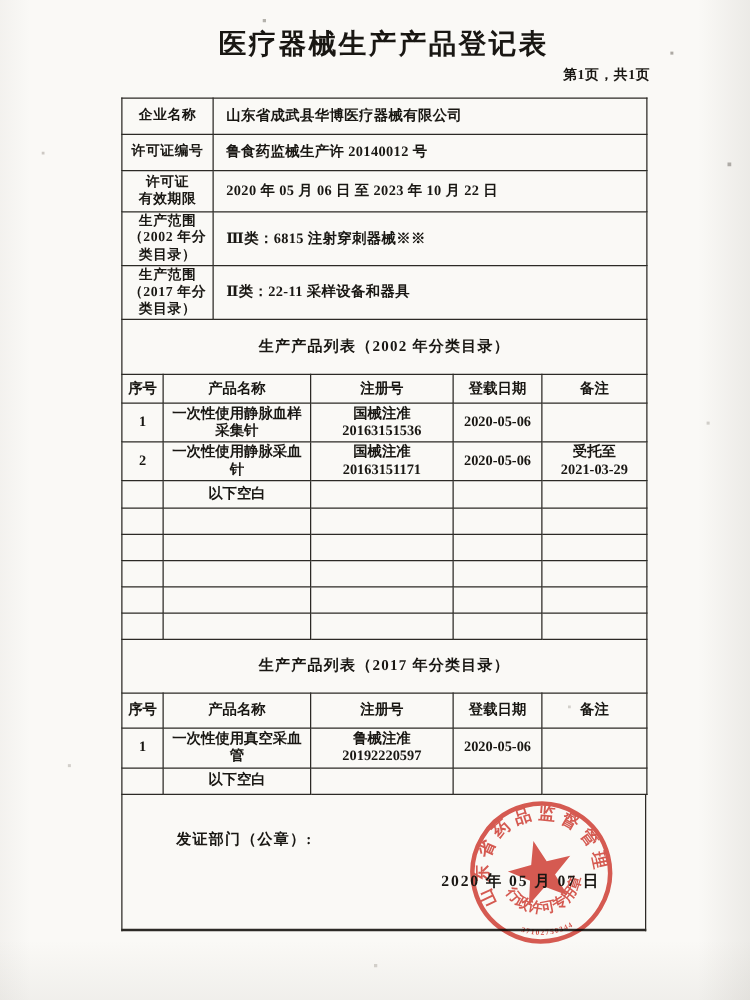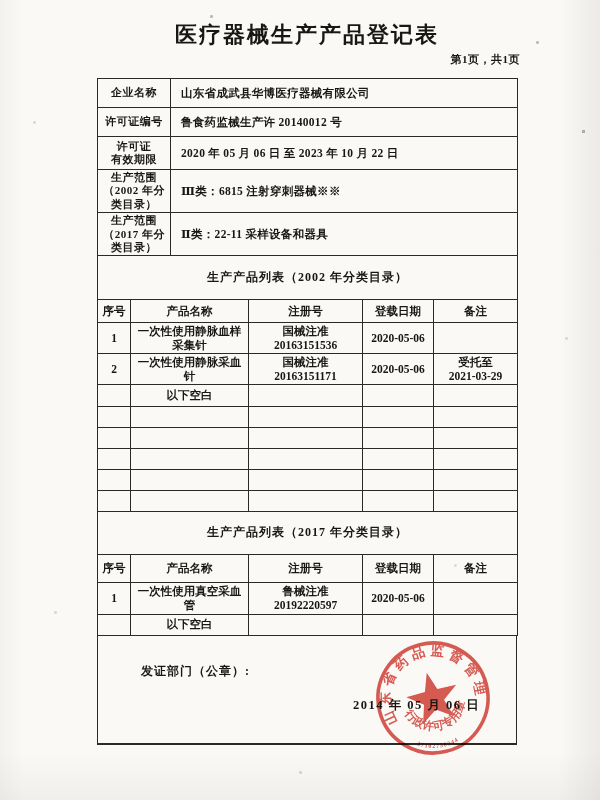--- a/index.html
+++ b/index.html
@@ -236,21 +236,21 @@
         <td>以下空白</td>
         <td></td>
         <td></td>
         <td></td>
       </tr>
     </tbody>
       </table>
 
     <div class="footer-cell">
       <div class="issuer">发证部门（公章）:</div>
-      <div class="issue-date">2014 年 05 月 06 日</div>
+      <div class="issue-date">2020 年 05 月 07 日</div>
       <div class="seal">
         <svg viewBox="0 0 150 150" width="150" height="150">
           <defs>
             <path id="arcTop" d="M 34.6 89.7 A 43 43 0 1 1 115.4 89.7" fill="none"></path>
             <path id="arcBottom" d="M 44.1 83.3 A 32 32 0 0 0 105.9 83.3" fill="none"></path>
             <path id="arcSerial" d="M 42.9 113.3 A 50 50 0 0 0 107.1 113.3" fill="none"></path>
           </defs>
           <circle cx="75" cy="75" r="55" fill="none" stroke-width="3.6" stroke="#d5453c"></circle>
           <polygon points="75,49 81.4,67.3 100.7,67.7 85.3,79.3 90.9,97.8 75,86.8 59.1,97.8 64.7,79.3 49.3,67.7 68.6,67.3" fill="#d5453c"></polygon>
           <text class="ring-text" fill="#d5453c">

